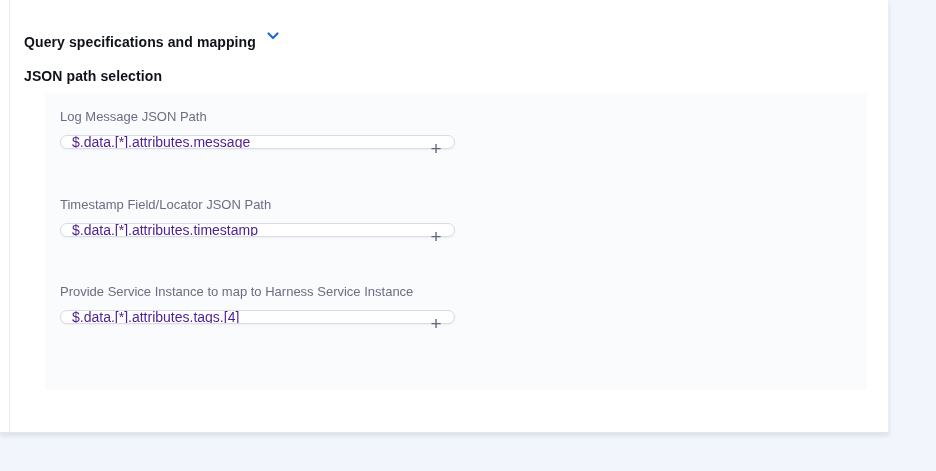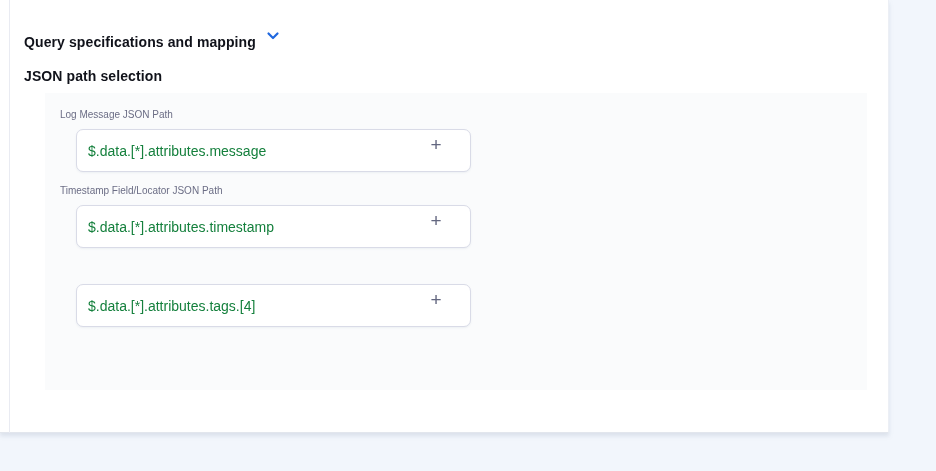--- a/index.html
+++ b/index.html
@@ -47,43 +47,42 @@
   }
   .chevron { display: inline-flex; align-items: center; }
   .panel {
     position: absolute;
     left: 45px; top: 93px;
     width: 822px; height: 297px;
     background: #fafbfc;
   }
   .field-row { position: absolute; left: 15px; width: 395px; }
   .field-row.row-0 { top: 16px; }
-  .field-row.row-1 { top: 92px; }
+  .field-row.row-1 { top: 104px; }
   .field-row.row-2 { top: 191px; }
   .field-label {
     display: block;
-    font-size: 10px;
+    font-size: 13px;
     font-weight: 400;
     color: #6b6d85;
     margin-bottom: 9px;
     white-space: nowrap;
   }
   .input-wrap { position: relative; width: 395px; height: 31px; }
   .path-input {
-    width: 100%; height: 43px;
+    width: 100%; height: 14px;
     border: 1px solid #d9dbe7;
     border-radius: 7px;
     background: #ffffff;
     padding: 0 38px 0 11px;
     font-family: "Liberation Sans", "DejaVu Sans", sans-serif;
     font-size: 14px;
-    color: #15803d;
+    color: #4c1d95;
     box-shadow: 0 1px 2px rgba(180, 186, 205, 0.18);
     outline: none;
-    margin-left: 16px;
   }
   .plus-btn {
     position: absolute;
     right: 4px; top: 0;
     width: 30px; height: 31px;
     display: flex; align-items: center; justify-content: center;
     font-size: 19px;
     font-weight: 400;
     color: #636780;
     background: none; border: none;
@@ -128,19 +127,20 @@
 
   <div class="field-row row-1">
     <label class="field-label">Timestamp Field/Locator JSON Path</label>
     <div class="input-wrap">
       <input class="path-input" type="text" value="$.data.[*].attributes.timestamp" style="">
       <button class="plus-btn">+</button>
     </div>
   </div>
 
   <div class="field-row row-2">
+    <label class="field-label">Provide Service Instance to map to Harness Service Instance</label>
     <div class="input-wrap">
       <input class="path-input" type="text" value="$.data.[*].attributes.tags.[4]" style="">
       <button class="plus-btn">+</button>
     </div>
   </div>
 
 </div>
 
 </body></html>

